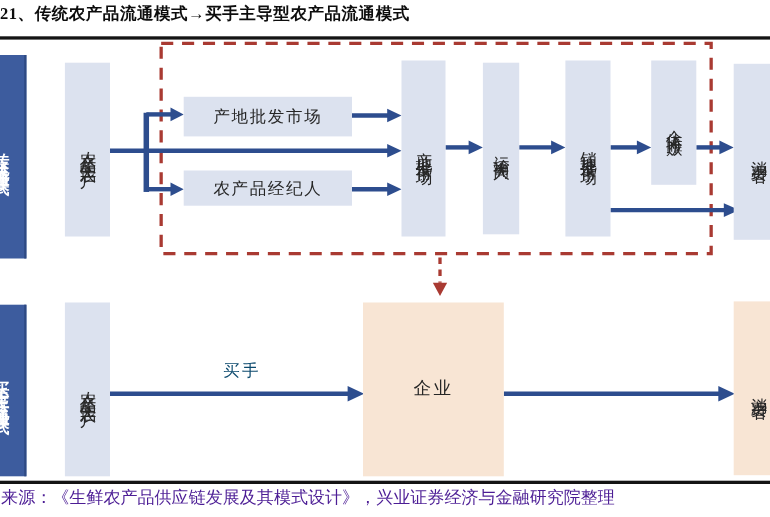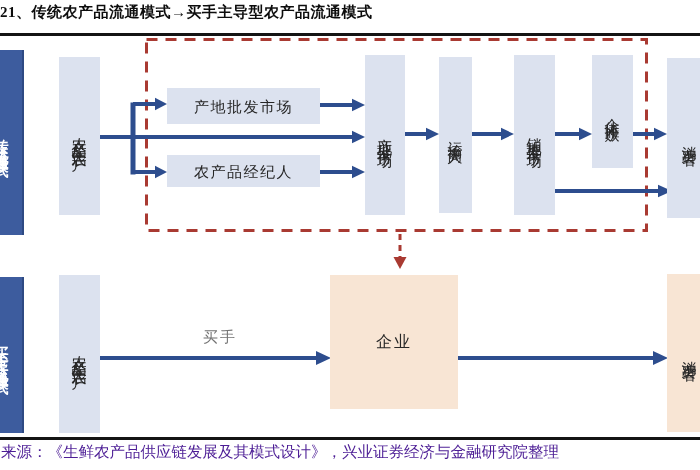--- a/index.html
+++ b/index.html
@@ -38,25 +38,25 @@
   .peach{background:#f8e5d4;}
   .farmer-top{left:59px;top:57px;width:41px;height:158px;}
   .trade-market{left:167px;top:88px;width:153px;height:36px;}
   .broker{left:167px;top:155px;width:153px;height:32px;}
   .origin-wholesale{left:365px;top:55px;width:40px;height:160px;}
   .transporter{left:439px;top:57px;width:33px;height:156px;}
   .dest-wholesale{left:514px;top:55px;width:41px;height:160px;}
   .vendor{left:592px;top:55px;width:41px;height:113px;}
   .consumer-top{left:667px;top:58px;width:45px;height:160px;}
   .farmer-bottom{left:59px;top:275px;width:41px;height:158px;}
-  .enterprise{left:330px;top:275px;width:128px;height:134px;font-size:16px;letter-spacing:2px;}
+  .enterprise{left:330px;top:275px;width:128px;height:158px;font-size:16px;letter-spacing:2px;}
   .consumer-bottom{left:667px;top:274px;width:45px;height:158px;}
   .buyer-label{
     position:absolute;left:175px;top:328px;width:90px;text-align:center;
-    font-size:15px;color:#737373;letter-spacing:2px;
+    font-size:15px;color:#0c4a6e;letter-spacing:2px;
   }
   .source{
     position:absolute;left:1px;top:442px;white-space:nowrap;
     font-family:"Liberation Serif",serif;font-size:15.5px;color:#4c1d95;
   }
 </style>
 </head>
 <body>
 
 <div class="canvas">

